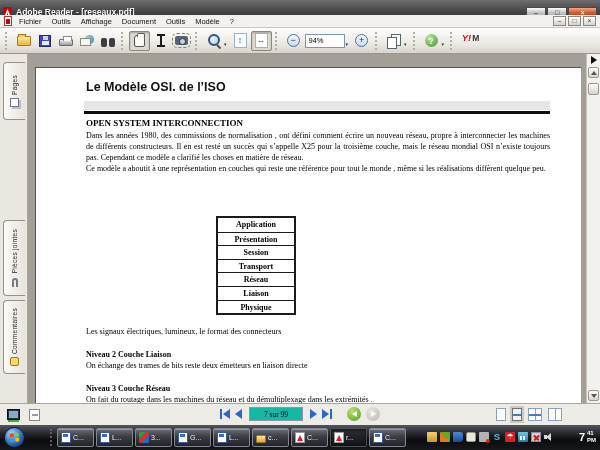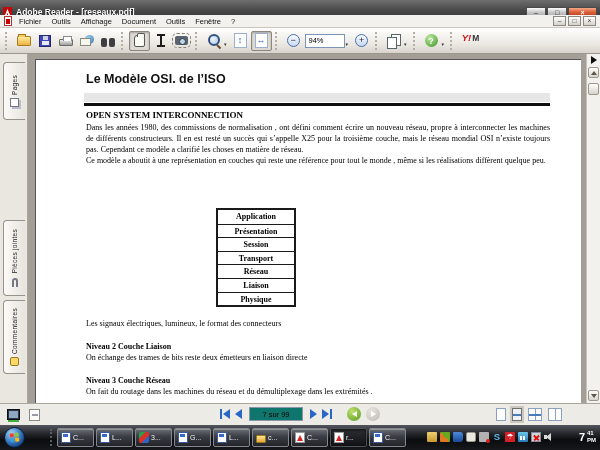--- a/index.html
+++ b/index.html
@@ -85,21 +85,21 @@
     border:1px solid #96938a;border-right:none;border-radius:4px 0 0 4px;
     display:flex;flex-direction:column;align-items:center;justify-content:center;gap:4px;padding:3px 0}
   .vtab .vtxt{writing-mode:vertical-rl;transform:rotate(180deg);font-size:6.5px;color:#1c1c1c;letter-spacing:.3px}
   .ticon{width:9px;height:9px;flex:none}
   .ticon.pages{background:#fff;border:1px solid #778;box-shadow:2px 2px 0 #bbc}
   .ticon.clip{border:2px solid #778;border-radius:4px 4px 0 0;border-bottom:none;width:6px;height:9px}
   .ticon.bubble{background:#ffd86a;border:1px solid #997a1e;border-radius:2px}
 
   
   .docarea{position:absolute;left:28px;top:54px;width:558px;height:349px;background:#a39f97;overflow:hidden}
-  .page{position:absolute;left:7px;top:5px;width:546px;height:344px;background:#fff;
+  .page{position:absolute;left:7px;top:13px;width:546px;height:344px;background:#fff;
     border-left:1px solid #565656;border-top:1px solid #565656;overflow:hidden}
   .doc-title{position:absolute;left:50px;top:12px;font-family:"Liberation Sans",sans-serif;font-weight:bold;font-size:12.5px;color:#111}
   .gray-bar{position:absolute;left:48px;top:33px;width:466px;height:9px;background:#e6e6e6}
   .black-rule{position:absolute;left:48px;top:43px;width:466px;height:3px;background:#0e0e0e}
   .doc-sect{position:absolute;left:50px;top:50px;font-family:"Liberation Serif",serif;font-weight:bold;font-size:9px;color:#000}
   .doc-paras{position:absolute;left:50px;top:62px;width:464px;font-family:"Liberation Serif",serif;
     font-size:8px;line-height:11px;color:#000;text-align:justify}
   .osi-table{position:absolute;left:180px;top:148px;width:80px;border:2px solid #1a1a1a}
   .osi-row{height:13.6px;border-top:1px solid #1a1a1a;font-family:"Liberation Serif",serif;font-weight:bold;
     font-size:8px;line-height:13.5px;text-align:center;color:#000}
@@ -125,21 +125,21 @@
   .ic-screenview{position:absolute;left:7px;top:5px;width:13px;height:11px;background:#26354a;border:1px solid #0e0e0e}
   .ic-screenview::before{content:"";position:absolute;left:1px;top:1px;width:9px;height:7px;background:#8fa6c2}
   .ic-screenview::after{content:"";position:absolute;left:0;bottom:-3px;width:11px;height:2px;background:#3fae3f}
   .ic-pagesize{position:absolute;left:29px;top:5px;width:11px;height:12px;background:#fdfdfb;border:1px solid #8b8b83}
   .ic-pagesize::before{content:"";position:absolute;left:2px;top:4px;width:6px;height:2px;background:#9a9aa8}
   .nav{position:absolute;left:50%;top:3px;transform:translateX(-50%);display:flex;align-items:center;gap:5px}
   .tri-l{width:0;height:0;border-top:5px solid transparent;border-bottom:5px solid transparent;border-right:7px solid #2a66c8}
   .tri-r{width:0;height:0;border-top:5px solid transparent;border-bottom:5px solid transparent;border-left:7px solid #2a66c8}
   .navbar-first,.navbar-last{display:flex;align-items:center;gap:1px}
   .vbar{width:2px;height:10px;background:#2a66c8}
-  .page-field{width:54px;height:14px;border:1px solid #8a96a8;background:#0f766e;font-size:7.5px;text-align:center;font-family:Liberation Sans, sans-serif;margin:0 2px}
+  .page-field{width:54px;height:14px;border:1px solid #8a96a8;background:#14b8a6;font-size:7.5px;text-align:center;font-family:Liberation Serif, serif;margin:0 2px}
   .ic-back{width:14px;height:14px;border-radius:50%;background:radial-gradient(circle at 35% 30%,#bce06e,#569c1a);
     display:flex;align-items:center;justify-content:center;margin-left:10px}
   .ic-back::before{content:"";width:0;height:0;border-top:3px solid transparent;border-bottom:3px solid transparent;border-right:5px solid #fff}
   .ic-fwd{width:14px;height:14px;border-radius:50%;background:radial-gradient(circle at 35% 30%,#e6e4de,#bdbab2);
     display:flex;align-items:center;justify-content:center}
   .ic-fwd::before{content:"";width:0;height:0;border-top:3px solid transparent;border-bottom:3px solid transparent;border-left:5px solid #fff}
   .layouts{position:absolute;right:38px;top:4px;display:flex;gap:6px;align-items:center}
   .lay{width:10px;height:13px;background:#fff;border:1px solid #8aa0c0;position:relative}
   .lay.sel{box-shadow:0 0 0 2px #ccc8c0;border-color:#6f6f6f;background:#eef2f8}
   .lay-line::before{content:"";position:absolute;left:0;right:0;top:5px;height:2px;background:#4a7ab8}
@@ -206,21 +206,21 @@
   </div>
 </div>
 
 <div class="menubar">
   <span class="pdf-mini"></span>
   <span class="menu-item">Fichier</span>
   <span class="menu-item">Outils</span>
   <span class="menu-item">Affichage</span>
   <span class="menu-item">Document</span>
   <span class="menu-item">Outils</span>
-  <span class="menu-item">Fenêtre</span>
+  <span class="menu-item">Modèle</span>
   <span class="menu-item">?</span>
   <div class="mdi-btns">
     <span class="mbtn">‒</span>
     <span class="mbtn">□</span>
     <span class="mbtn">×</span>
   </div>
 </div>
 
 <div class="toolbar">
   <span class="grip"></span>

